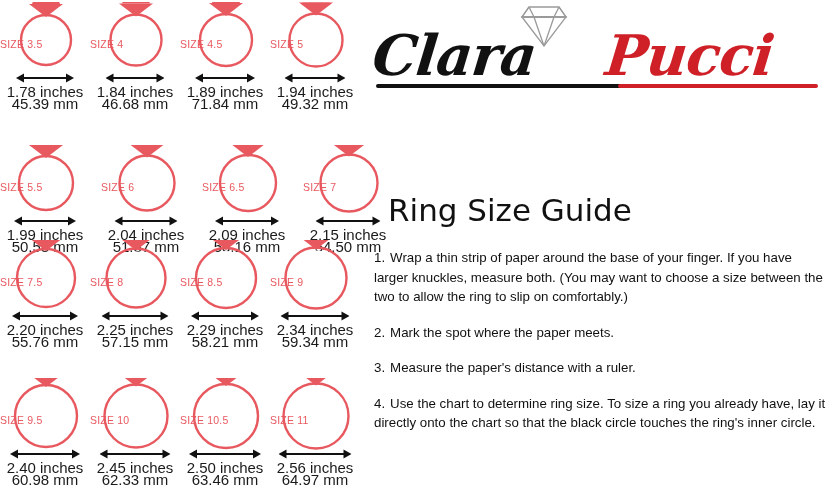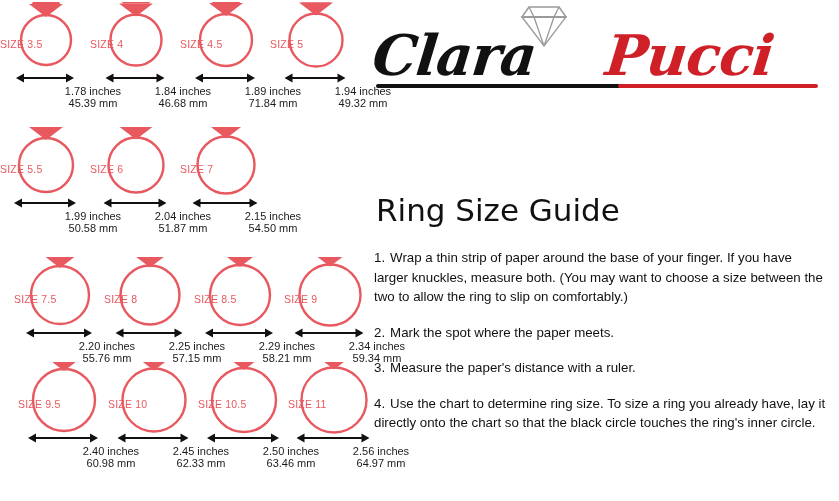--- a/index.html
+++ b/index.html
@@ -68,24 +68,23 @@
     transform: translateX(-50%);
     top: 72px;
     height: 12px;
   }
   .measure {
     position: absolute;
     left: 0;
     top: 86px;
     width: 90px;
     text-align: center;
-    font-size: 11px;
+    font-size: 15px;
     line-height: 11.5px;
     color: #1a1a1a;
-    margin-left: 48px;
   }
   .measure .mm { display: block; text-align: center; }
 
   
   .right {
     position: absolute;
     left: 368px;
     top: 0;
     width: 471px;
     height: 501px;
@@ -137,21 +136,21 @@
   }
   .logo-underline.red {
     left: 250px;
     width: 200px;
     background: #cf2028;
     top: 84px;
   }
 
   .guide-title {
     position: absolute;
-    left: 8px;
+    left: 20px;
     top: 192px;
     font-size: 31px;
     color: #111111;
     font-family: "DejaVu Sans", sans-serif;
     letter-spacing: 0px;
   }
   .steps {
     position: absolute;
     left: 6px;
     top: 248px;
@@ -235,21 +234,21 @@
             <div class="size-label">SIZE 5</div>
             <svg class="arrow" width="61" height="12" viewBox="0 0 61 12">
               <line x1="5" y1="6" x2="56" y2="6" stroke="#111111" stroke-width="2"></line>
               <path d="M0 6 L8 1.5 L8 10.5 Z" fill="#111111"></path>
               <path d="M61 6 L53 1.5 L53 10.5 Z" fill="#111111"></path>
             </svg>
           </div>
           <div class="measure"><span>1.94 inches</span><span class="mm">49.32 mm</span></div>
         </div>
       </div>
-      <div class="row" style="top: 125px;">
+      <div class="row" style="top: 143px; gap: 11px;">
         <div class="cell">
           <div class="ring-wrap">
             <svg class="ring-svg" width="88" height="80" viewBox="0 0 88 80">
               <circle cx="45" cy="38" r="27" fill="none" stroke="#e8585f" stroke-width="2.4"></circle>
               <circle cx="45" cy="38" r="24" fill="#ffffff"></circle>
               <path d="M28 0 L62 0 L45 13 Z" fill="#e8585f"></path>
               <path d="M31 0 L34 -8 L56 -8 L59 0 Z" fill="#e8585f"></path>
             </svg>
             <div class="size-label">SIZE 5.5</div>
             <svg class="arrow" width="62" height="12" viewBox="0 0 62 12">
@@ -273,36 +272,53 @@
               <line x1="5" y1="6" x2="58" y2="6" stroke="#111111" stroke-width="2"></line>
               <path d="M0 6 L8 1.5 L8 10.5 Z" fill="#111111"></path>
               <path d="M63 6 L55 1.5 L55 10.5 Z" fill="#111111"></path>
             </svg>
           </div>
           <div class="measure"><span>2.04 inches</span><span class="mm">51.87 mm</span></div>
         </div>
         <div class="cell">
           <div class="ring-wrap">
             <svg class="ring-svg" width="88" height="80" viewBox="0 0 88 80">
+              <circle cx="45" cy="38" r="28" fill="none" stroke="#e8585f" stroke-width="2.4"></circle>
+              <circle cx="45" cy="38" r="25" fill="#ffffff"></circle>
+              <path d="M28 -1 L62 -1 L45 12 Z" fill="#e8585f"></path>
+              <path d="M31 -1 L34 -9 L56 -9 L59 -1 Z" fill="#e8585f"></path>
+            </svg>
+            <div class="size-label">SIZE 6.5</div>
+            <svg class="arrow" width="64" height="12" viewBox="0 0 64 12">
+              <line x1="5" y1="6" x2="59" y2="6" stroke="#111111" stroke-width="2"></line>
+              <path d="M0 6 L8 1.5 L8 10.5 Z" fill="#111111"></path>
+              <path d="M64 6 L56 1.5 L56 10.5 Z" fill="#111111"></path>
+            </svg>
+          </div>
+          <div class="measure"><span>2.09 inches</span><span class="mm">53.16 mm</span></div>
+        </div>
+        <div class="cell">
+          <div class="ring-wrap">
+            <svg class="ring-svg" width="88" height="80" viewBox="0 0 88 80">
               <circle cx="45" cy="38" r="28.5" fill="none" stroke="#e8585f" stroke-width="2.4"></circle>
               <circle cx="45" cy="38" r="25.5" fill="#ffffff"></circle>
               <path d="M28 -1.5 L62 -1.5 L45 11.5 Z" fill="#e8585f"></path>
               <path d="M31 -1.5 L34 -9.5 L56 -9.5 L59 -1.5 Z" fill="#e8585f"></path>
             </svg>
             <div class="size-label">SIZE 7</div>
             <svg class="arrow" width="65" height="12" viewBox="0 0 65 12">
               <line x1="5" y1="6" x2="60" y2="6" stroke="#111111" stroke-width="2"></line>
               <path d="M0 6 L8 1.5 L8 10.5 Z" fill="#111111"></path>
               <path d="M65 6 L57 1.5 L57 10.5 Z" fill="#111111"></path>
             </svg>
           </div>
           <div class="measure"><span>2.15 inches</span><span class="mm">54.50 mm</span></div>
         </div>
       </div>
-      <div class="row" style="top: 255px; padding-left: 14px;">
+      <div class="row" style="top: 238px;">
         <div class="cell">
           <div class="ring-wrap">
             <svg class="ring-svg" width="88" height="80" viewBox="0 0 88 80">
               <circle cx="45" cy="38" r="29" fill="none" stroke="#e8585f" stroke-width="2.4"></circle>
               <circle cx="45" cy="38" r="26" fill="#ffffff"></circle>
               <path d="M28 -2 L62 -2 L45 11 Z" fill="#e8585f"></path>
               <path d="M31 -2 L34 -10 L56 -10 L59 -2 Z" fill="#e8585f"></path>
             </svg>
             <div class="size-label">SIZE 7.5</div>
             <svg class="arrow" width="66" height="12" viewBox="0 0 66 12">
@@ -358,21 +374,21 @@
             <div class="size-label">SIZE 9</div>
             <svg class="arrow" width="69" height="12" viewBox="0 0 69 12">
               <line x1="5" y1="6" x2="64" y2="6" stroke="#111111" stroke-width="2"></line>
               <path d="M0 6 L8 1.5 L8 10.5 Z" fill="#111111"></path>
               <path d="M69 6 L61 1.5 L61 10.5 Z" fill="#111111"></path>
             </svg>
           </div>
           <div class="measure"><span>2.34 inches</span><span class="mm">59.34 mm</span></div>
         </div>
       </div>
-      <div class="row" style="top: 360px; padding-left: 18px;">
+      <div class="row" style="top: 376px;">
         <div class="cell">
           <div class="ring-wrap">
             <svg class="ring-svg" width="88" height="80" viewBox="0 0 88 80">
               <circle cx="45" cy="38" r="31" fill="none" stroke="#e8585f" stroke-width="2.4"></circle>
               <circle cx="45" cy="38" r="28" fill="#ffffff"></circle>
               <path d="M28 -4 L62 -4 L45 9 Z" fill="#e8585f"></path>
               <path d="M31 -4 L34 -12 L56 -12 L59 -4 Z" fill="#e8585f"></path>
             </svg>
             <div class="size-label">SIZE 9.5</div>
             <svg class="arrow" width="70" height="12" viewBox="0 0 70 12">

